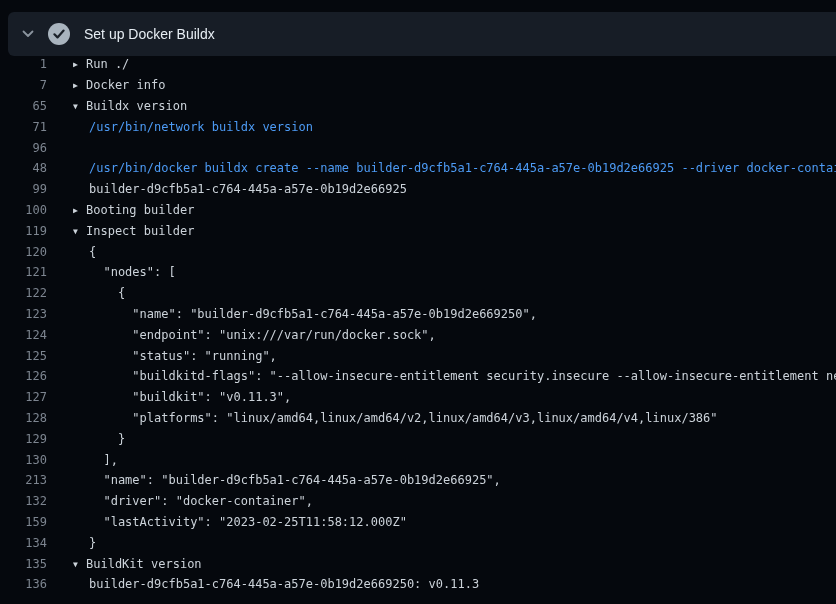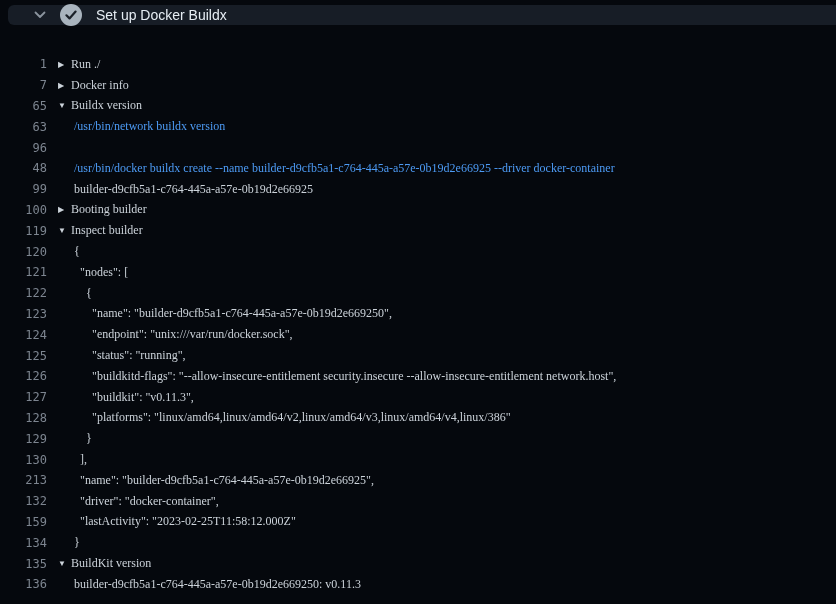--- a/index.html
+++ b/index.html
@@ -15,29 +15,28 @@
   }
   *{margin:0;padding:0;box-sizing:border-box;}
   html,body{width:836px;height:604px;overflow:hidden;}
   body{
     background:var(--page-bg);
     font-family:"DejaVu Sans Mono","Liberation Mono",monospace;
     position:relative;
   }
   .step-header{
     position:absolute;
-    left:8px; top:5px;
+    left:8px; top:12px;
     width:calc(100% - 8px);
-    height:20px;
+    height:44px;
     background:var(--header-bg);
     border-radius:6px 0 0 6px;
     display:flex;
     align-items:center;
     cursor:pointer;
-    padding-left:12px;
   }
   .chev{
     width:16px;height:16px;
     margin-left:12px;
     display:flex;align-items:center;justify-content:center;
     flex-shrink:0;
   }
   .status-circle{
     width:22px;height:22px;
     margin-left:12px;
@@ -68,24 +67,23 @@
     overflow:hidden;
   }
   .ln{
     width:47px;
     flex-shrink:0;
     text-align:right;
     color:var(--ln);
     cursor:pointer;
   }
   .ct{
-    margin-left:11px;
+    margin-left:26px;
     color:var(--text);
     flex-shrink:0;
-    font-family:Liberation Serif, serif;
   }
   .ct.plain, .ct.cmd{ padding-left:16px; }
   .ct.cmd{ color:var(--cmd); }
   .ct.grp{ cursor:pointer; }
   .arrow{
     display:inline-block;
     width:9px;
     font-size:8px;
     color:var(--text);
     vertical-align:1px;
@@ -106,21 +104,21 @@
       <path d="M6.4 11.3 L9.5 14.4 L15.6 7.6" fill="none" stroke="var(--mark)" stroke-width="2.2" stroke-linecap="round" stroke-linejoin="round"></path>
     </svg>
   </span>
   <span class="step-title">Set up Docker Buildx</span>
 </div>
 
 <div class="log">
     <div class="row"><span class="ln">1</span><span class="ct grp"><span class="arrow">▶</span><span>Run ./</span></span></div>
     <div class="row"><span class="ln">7</span><span class="ct grp"><span class="arrow">▶</span><span>Docker info</span></span></div>
     <div class="row"><span class="ln">65</span><span class="ct grp"><span class="arrow">▼</span><span>Buildx version</span></span></div>
-    <div class="row"><span class="ln">63</span><span class="ct cmd">/usr/bin/network buildx version</span></div>
+    <div class="row"><span class="ln">71</span><span class="ct cmd">/usr/bin/network buildx version</span></div>
     <div class="row"><span class="ln">96</span></div>
     <div class="row"><span class="ln">48</span><span class="ct cmd">/usr/bin/docker buildx create --name builder-d9cfb5a1-c764-445a-a57e-0b19d2e66925 --driver docker-container</span></div>
     <div class="row"><span class="ln">99</span><span class="ct plain">builder-d9cfb5a1-c764-445a-a57e-0b19d2e66925</span></div>
     <div class="row"><span class="ln">100</span><span class="ct grp"><span class="arrow">▶</span><span>Booting builder</span></span></div>
     <div class="row"><span class="ln">119</span><span class="ct grp"><span class="arrow">▼</span><span>Inspect builder</span></span></div>
     <div class="row"><span class="ln">120</span><span class="ct plain">{</span></div>
     <div class="row"><span class="ln">121</span><span class="ct plain">  "nodes": [</span></div>
     <div class="row"><span class="ln">122</span><span class="ct plain">    {</span></div>
     <div class="row"><span class="ln">123</span><span class="ct plain">      "name": "builder-d9cfb5a1-c764-445a-a57e-0b19d2e669250",</span></div>
     <div class="row"><span class="ln">124</span><span class="ct plain">      "endpoint": "unix:///var/run/docker.sock",</span></div>

